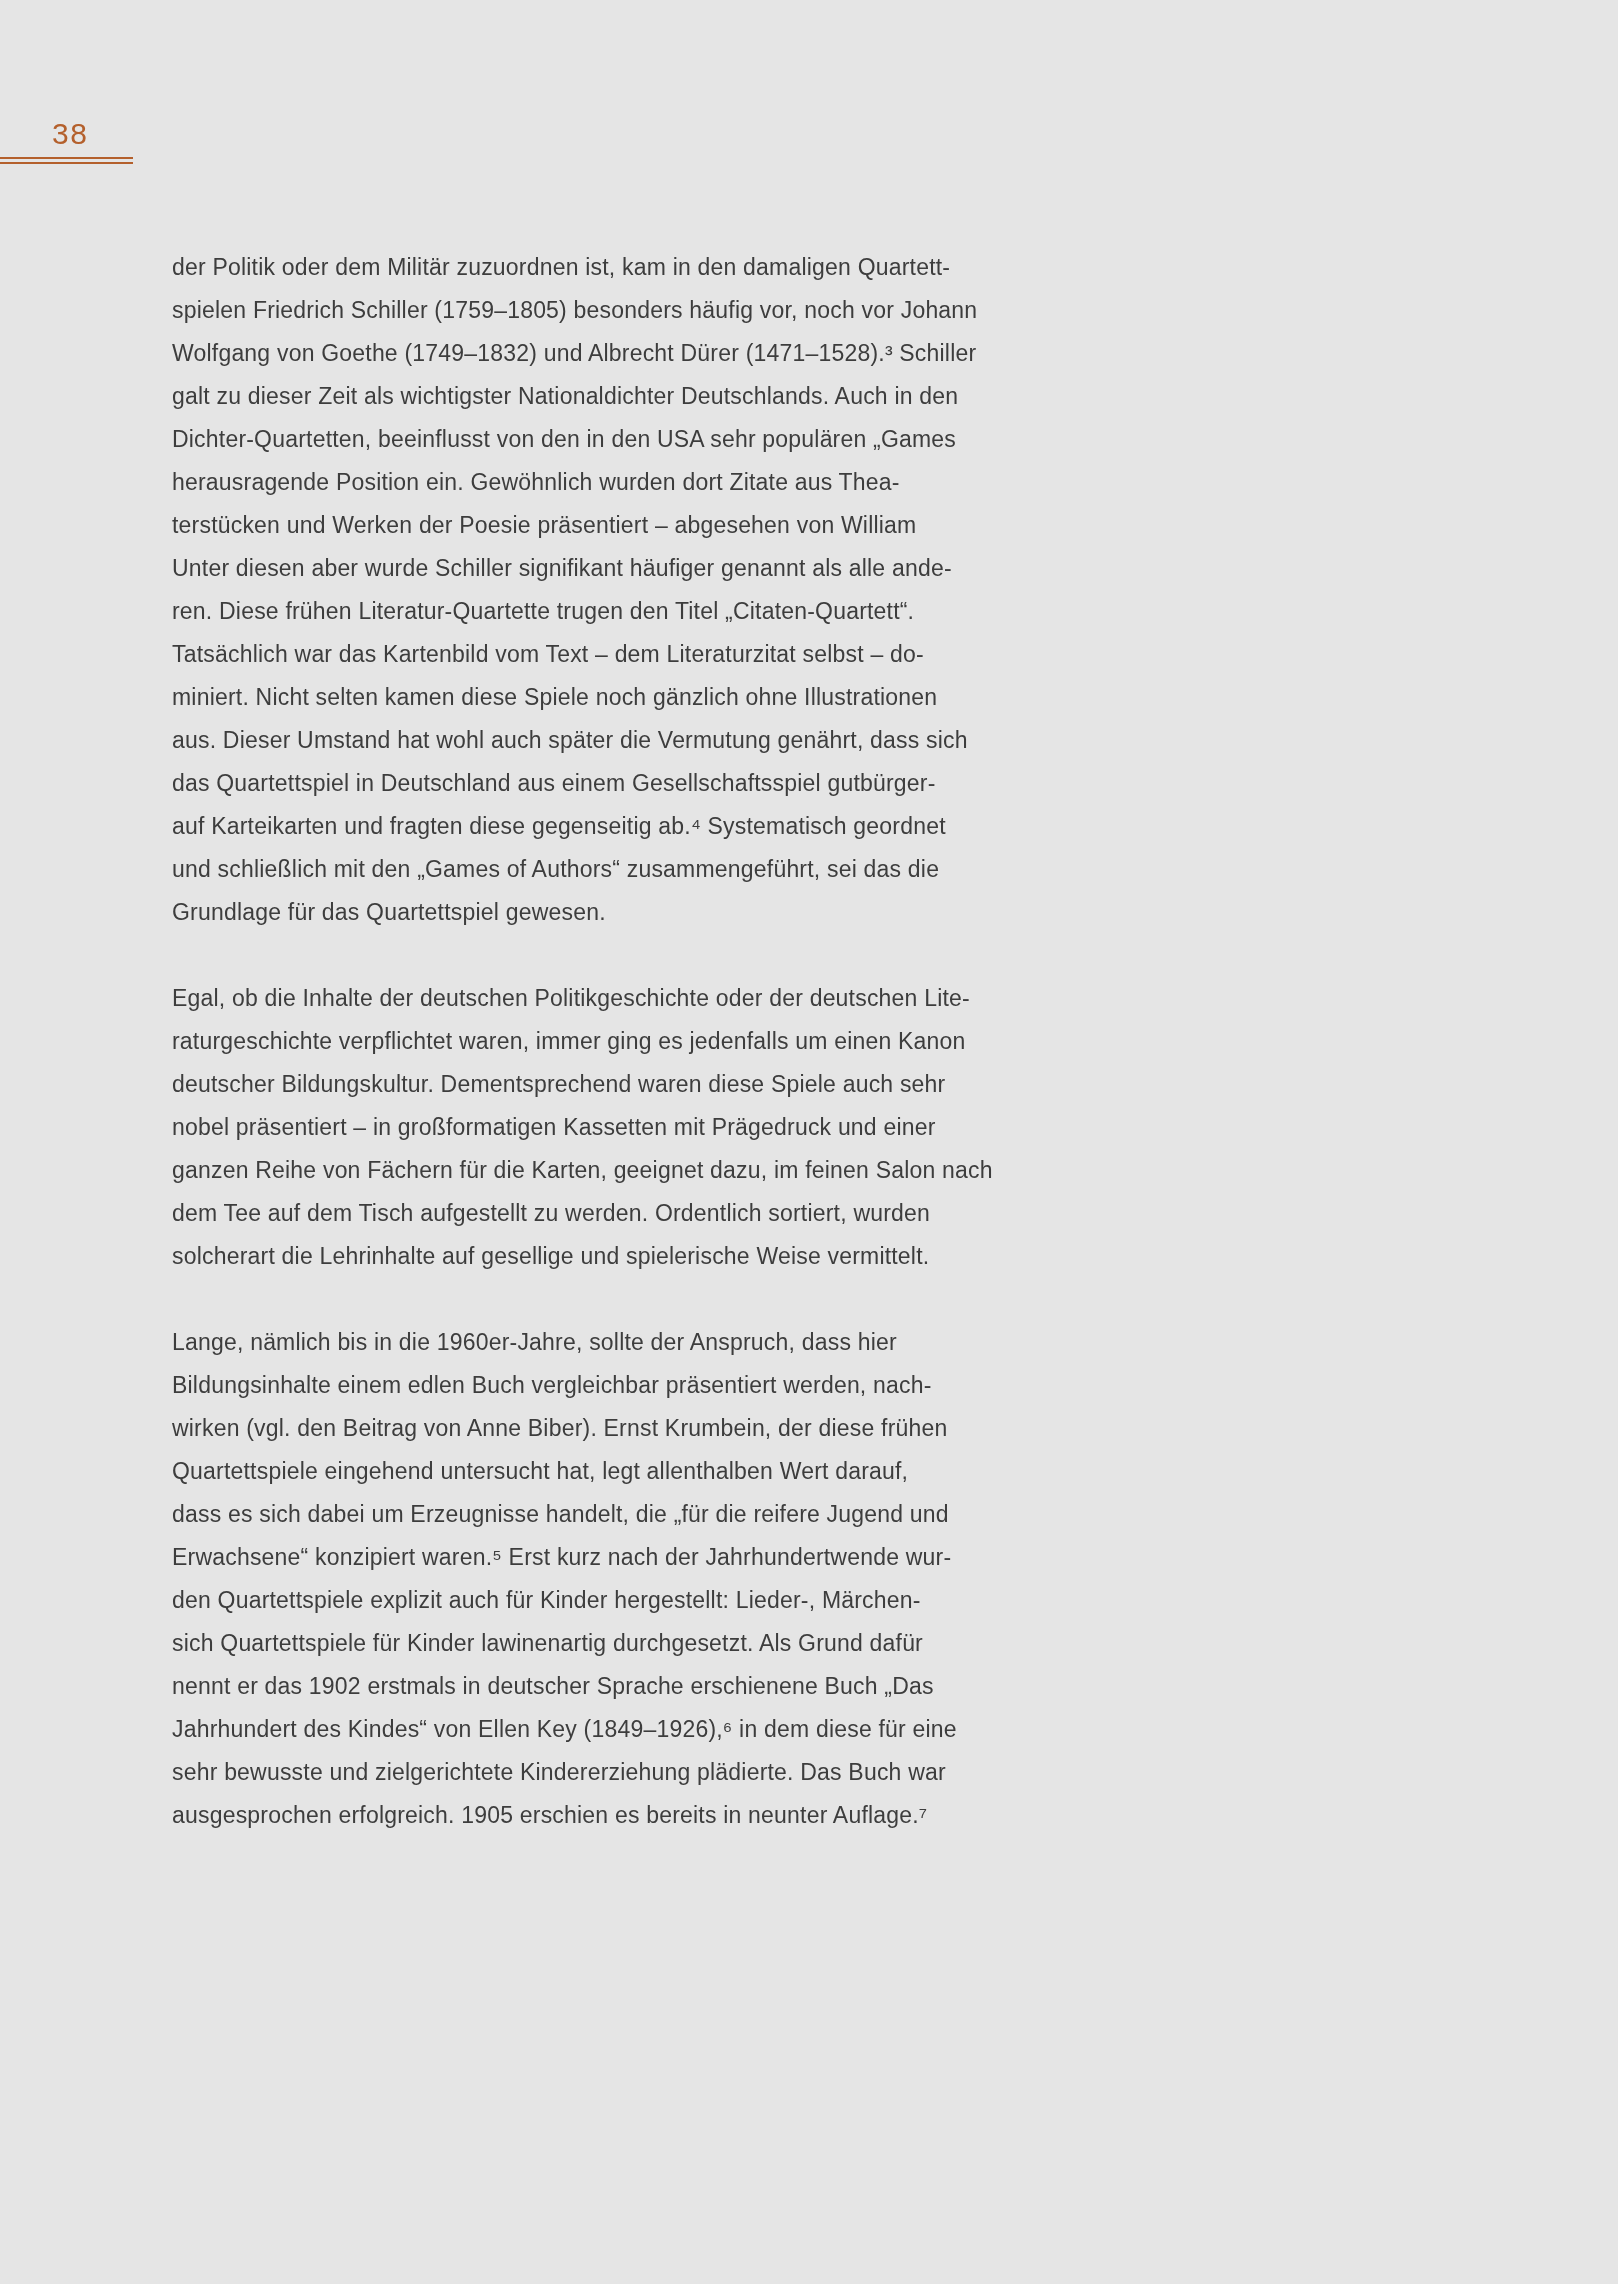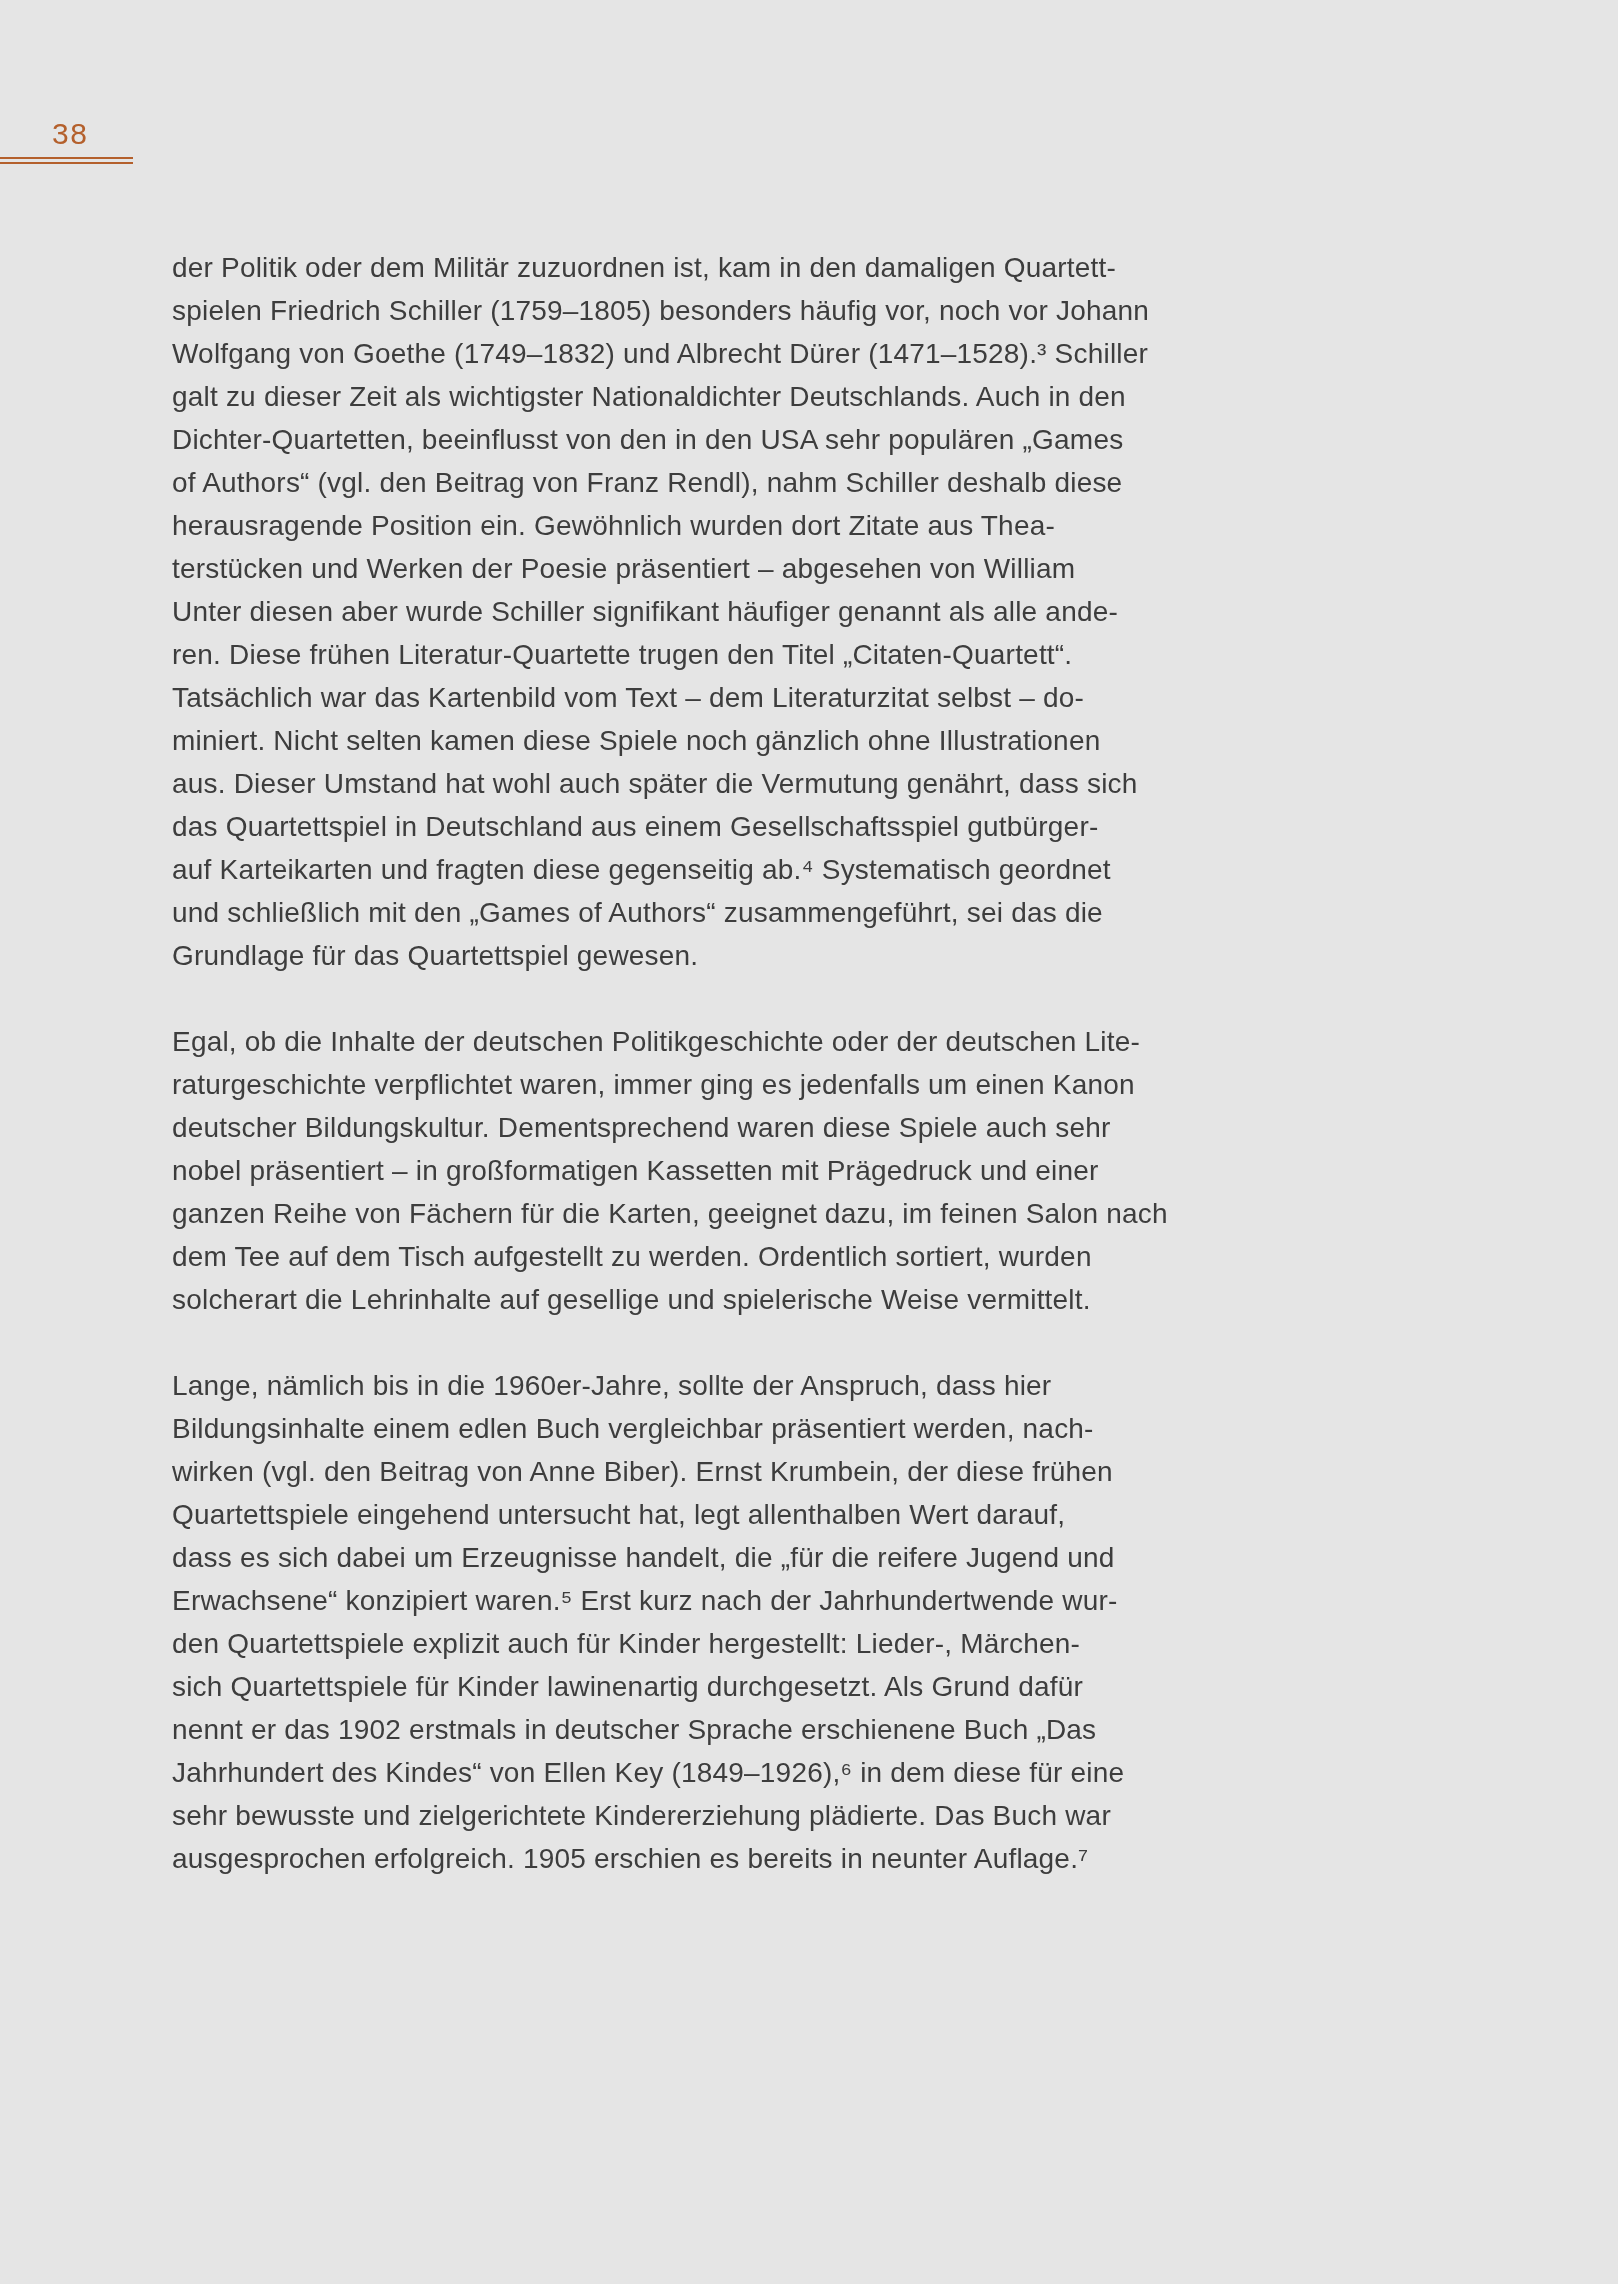--- a/index.html
+++ b/index.html
@@ -32,21 +32,21 @@
     background: #b4602c;
   }
   .rule-top    { top: 157px; height: 2.4px; }
   .rule-bottom { top: 162px; height: 2.4px; }
   .textblock {
     position: absolute;
     top: 246px;
     left: 172px;
     width: 1100px;
     color: #3d3d3d;
-    font-size: 28px;
+    font-size: 23px;
     font-weight: 300;
     letter-spacing: 0.2px;
   }
   .para { margin: 0 0 43px 0; }
   .para:last-child { margin-bottom: 0; margin-top: 36px; }
   .line {
     height: 43px;
     line-height: 43px;
     white-space: nowrap;
   }
@@ -61,21 +61,20 @@
   <div class="rule-bottom"></div>
 
   <div class="textblock">
 
     <div class="para">
       <div class="line">der Politik oder dem Militär zuzuordnen ist, kam in den damaligen Quartett-</div>
       <div class="line">spielen Friedrich Schiller (1759–1805) besonders häufig vor, noch vor Johann</div>
       <div class="line">Wolfgang von Goethe (1749–1832) und Albrecht Dürer (1471–1528).³ Schiller</div>
       <div class="line">galt zu dieser Zeit als wichtigster Nationaldichter Deutschlands. Auch in den</div>
       <div class="line">Dichter-Quartetten, beeinflusst von den in den USA sehr populären „Games</div>
-      <div class="line">of Authors“ (vgl. den Beitrag von Franz Rendl), nahm Schiller deshalb diese</div>
       <div class="line">herausragende Position ein. Gewöhnlich wurden dort Zitate aus Thea-</div>
       <div class="line">terstücken und Werken der Poesie präsentiert – abgesehen von William</div>
       <div class="line">Unter diesen aber wurde Schiller signifikant häufiger genannt als alle ande-</div>
       <div class="line">ren. Diese frühen Literatur-Quartette trugen den Titel „Citaten-Quartett“.</div>
       <div class="line">Tatsächlich war das Kartenbild vom Text – dem Literaturzitat selbst – do-</div>
       <div class="line">miniert. Nicht selten kamen diese Spiele noch gänzlich ohne Illustrationen</div>
       <div class="line">aus. Dieser Umstand hat wohl auch später die Vermutung genährt, dass sich</div>
       <div class="line">das Quartettspiel in Deutschland aus einem Gesellschaftsspiel gutbürger-</div>
       <div class="line">auf Karteikarten und fragten diese gegenseitig ab.⁴ Systematisch geordnet</div>
       <div class="line">und schließlich mit den „Games of Authors“ zusammengeführt, sei das die</div>

